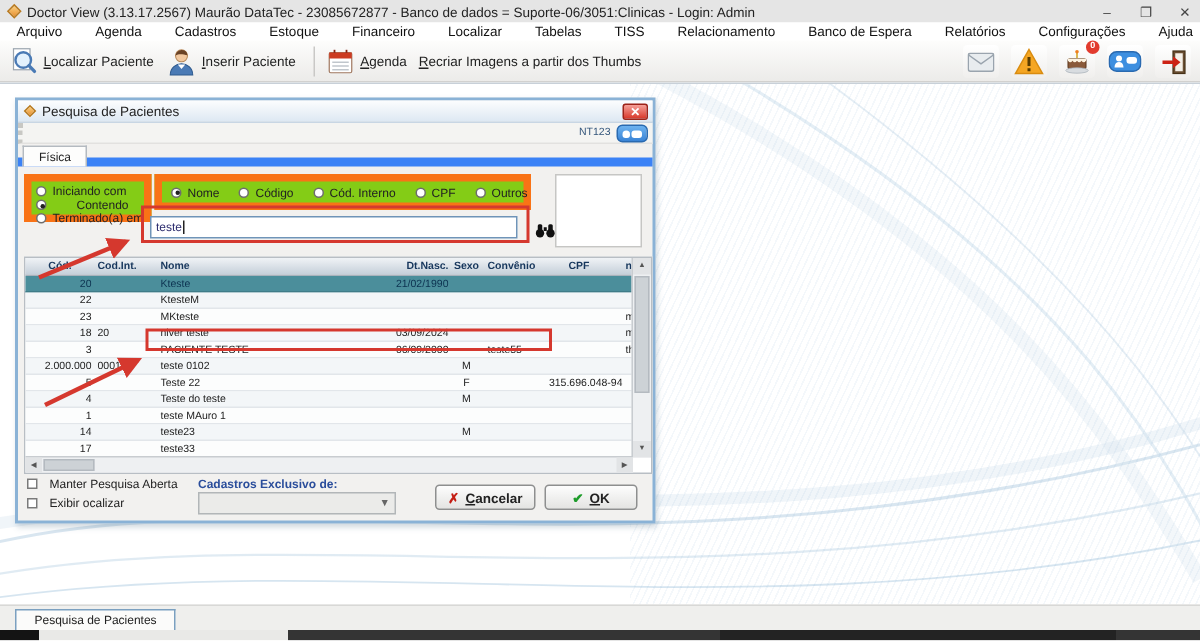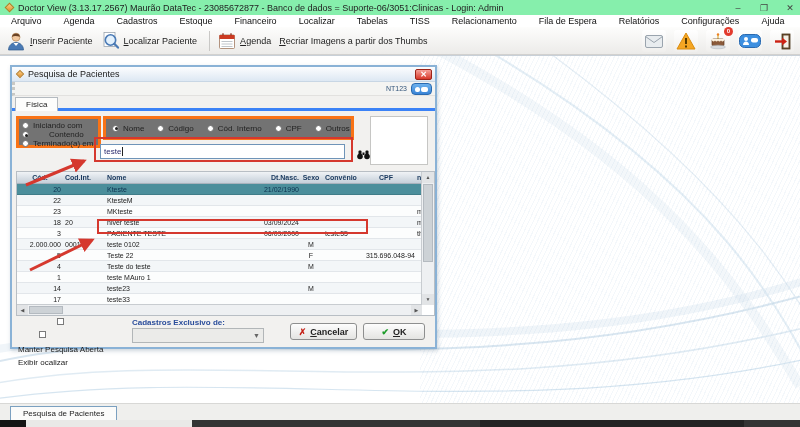--- a/index.html
+++ b/index.html
@@ -1,21 +1,21 @@
 <!DOCTYPE html>
 <html><head>
 <meta charset="utf-8">
 <style>
   * { margin:0; padding:0; box-sizing:border-box; }
   html,body { width:800px; height:427px; overflow:hidden; }
   body { font-family:"Liberation Sans", sans-serif; background:#fff; position:relative; }
   #root { position:relative; width:800px; height:427px; overflow:hidden; background:#fff; }
 
   
-  .titlebar { position:absolute; left:0; top:0; width:800px; height:15px; background:#86efac; display:flex; align-items:center; padding-left:4px; }
+  .titlebar { position:absolute; left:0; top:0; width:800px; height:15px; background:#e5e5e5; display:flex; align-items:center; padding-left:4px; }
   .app-diamond { width:7px; height:7px; background:linear-gradient(135deg,#fbd080,#e89030); border:1px solid #b87a20; transform:rotate(45deg); margin:0 5px 0 2px; flex:0 0 auto; }
   .title-text { font-size:9px; color:#222; white-space:nowrap; }
   .win-controls { position:absolute; right:4px; top:0; height:15px; display:flex; align-items:center; gap:14px; }
   .win-btn { font-size:9px; color:#444; width:12px; text-align:center; cursor:default; line-height:10px; }
 
   .menubar { position:absolute; left:0; top:15px; width:800px; height:12px; background:#fff; display:flex; align-items:center; }
   .menu-item { font-size:9px; color:#111; padding:0 11px; white-space:nowrap; }
 
   .toolbar { position:absolute; left:0; top:27px; width:800px; height:28px; background:linear-gradient(#fdfdfc,#ecebe9); border-bottom:1px solid #d2d1cf; display:flex; align-items:center; padding-left:4px; }
   .tb-btn { display:flex; align-items:center; gap:4px; padding:2px 6px 2px 2px; font-size:9px; color:#222; white-space:nowrap; }
@@ -33,24 +33,24 @@
   .dialog { position:absolute; left:10px; top:9px; width:427px; height:284px; background:#f2f1ef; border:2px solid #8ab2d6; box-shadow:1px 2px 4px rgba(60,90,120,.25); }
   .dlg-title { height:15px; background:linear-gradient(#fcfdfe,#dde8f3); display:flex; align-items:center; padding:0 3px; border-bottom:1px solid #c8d6e4; }
   .dlg-diamond { width:6px; height:6px; background:linear-gradient(135deg,#fbd080,#e89030); border:1px solid #b87a20; transform:rotate(45deg); margin:0 5px 0 2px; }
   .dlg-title-text { font-size:9px; color:#222; }
   .dlg-close { margin-left:auto; width:17px; height:11px; background:linear-gradient(#f5a098,#d8382a); border:1px solid #9c2318; border-radius:2px; color:#fff; font-size:8px; line-height:9px; text-align:center; font-weight:bold; }
   .dlg-strip { height:14px; background:#f4f4f2; border-bottom:1px solid #e2e1df; position:relative; border-left:3px dotted #c8c8c4; }
   .nt-label { position:absolute; right:28px; top:3px; font-size:7px; color:#33557a; }
   .strip-chat { position:absolute; right:3px; top:1px; width:21px; height:12px; border-radius:4px; background:linear-gradient(#6db2ef,#3a84d6); border:1px solid #2a6ab0; display:flex; align-items:center; justify-content:center; gap:1px; }
   .strip-chat .p1 { width:5px; height:5px; background:#fff; border-radius:50% 50% 2px 2px; }
   .strip-chat .p2 { width:7px; height:5px; background:#fff; border-radius:2px; }
-  .dlg-tabs { height:15px; position:relative; border-bottom:3px solid #3b82f6; }
+  .dlg-tabs { height:15px; position:relative; border-bottom:6px solid #3b82f6; }
   .dlg-tab { position:absolute; left:3px; top:1px; height:14px; background:#fdfdfc; border:1px solid #b4bac0; border-bottom:none; padding:0 10px; font-size:8px; line-height:13px; color:#222; }
 
-  .groupbox { position:absolute; background:#737373; border:3px solid #f97316; }
+  .groupbox { position:absolute; background:#84cc16; border:5px solid #f97316; }
   .radio-row { display:flex; align-items:center; gap:4px; font-size:8px; color:#222; white-space:nowrap; }
   .rdot { width:7px; height:7px; border:1px solid #6e6e6e; border-radius:50%; background:#fff; position:relative; flex:0 0 auto; }
   .rdot.on::after { content:""; position:absolute; left:1.5px; top:1.5px; width:3px; height:3px; border-radius:50%; background:#222; }
 
   .search-input { position:absolute; left:88px; top:77px; width:245px; height:15px; background:#fff; border:1px solid #6f94b8; font-size:8px; color:#2c2c6e; padding:2px 3px; display:flex; align-items:center; }
   .caret { display:inline-block; width:1px; height:9px; background:#222; margin-left:1px; }
   .binoc { position:absolute; left:345px; top:79px; }
   .photo-box { position:absolute; left:358px; top:49px; width:58px; height:49px; background:#fff; border:1px solid #c6c6c4; }
 
   
@@ -70,21 +70,21 @@
   .c5 { left:308px; width:44px; text-align:left; }
   .c6 { left:340px; width:58px; text-align:right; }
   .c7 { left:400px; width:14px; text-align:left; }
   .hc.c0 { text-align:center; } .hc.c6{ text-align:center; }
   .vscroll { position:absolute; right:0; top:0; width:13px; height:133px; background:#eef0f2; border-left:1px solid #c8ccd0; }
   .hscroll { position:absolute; left:0; bottom:0; width:405px; height:11px; background:#eef0f2; border-top:1px solid #c8ccd0; }
   .sbtn { position:absolute; background:#e2e4e6; color:#555; font-size:5px; text-align:center; line-height:10px; }
   .sthumb { position:absolute; background:#cdd2d6; border:1px solid #b4bac0; }
 
   
-  .chk-row { position:absolute; display:flex; align-items:center; gap:20px; font-size:8px; color:#222;flex-direction:column; }
+  .chk-row { position:absolute; display:flex; align-items:center; gap:8px; font-size:8px; color:#222; }
   .chk { width:7px; height:7px; border:1px solid #7a7a7a; background:#fff; flex:0 0 auto; }
   .excl-label { position:absolute; left:120px; top:251px; font-size:8px; font-weight:bold; color:#2a4d9b; }
   .combo { position:absolute; left:120px; top:261px; width:132px; height:15px; background:#ebebe9; border:1px solid #b2b6b8; }
   .combo .arr { position:absolute; right:3px; top:3px; font-size:7px; color:#666; }
   .dlg-btn { position:absolute; height:17px; background:linear-gradient(#fdfdfd,#e4e4e2); border:1px solid #8e8f8f; border-radius:3px; font-size:9px; font-weight:bold; color:#222; display:flex; align-items:center; justify-content:center; gap:4px; }
   .x-ic { color:#c41e14; font-weight:bold; font-size:9px; }
   .ok-ic { color:#1d9c2a; font-weight:bold; font-size:9px; }
 
   
   .bottom-tabs { position:absolute; left:0; top:403px; width:800px; height:17px; background:#efefed; border-top:1px solid #d8d8d6; }
@@ -113,43 +113,43 @@
   <div class="menubar" id="menubar">
       <span class="menu-item">Arquivo</span>
       <span class="menu-item">Agenda</span>
       <span class="menu-item">Cadastros</span>
       <span class="menu-item">Estoque</span>
       <span class="menu-item">Financeiro</span>
       <span class="menu-item">Localizar</span>
       <span class="menu-item">Tabelas</span>
       <span class="menu-item">TISS</span>
       <span class="menu-item">Relacionamento</span>
-      <span class="menu-item">Fila de Espera</span>
+      <span class="menu-item">Banco de Espera</span>
       <span class="menu-item">Relatórios</span>
       <span class="menu-item">Configurações</span>
       <span class="menu-item">Ajuda</span>
     </div>
 
   <div class="toolbar">
+    <div class="tb-btn">
+      <svg width="19" height="19" viewBox="0 0 19 19">
+        <rect x="3" y="1.5" width="11" height="14" fill="#fff" stroke="#9aa4ae" stroke-width="0.8"></rect>
+        <circle cx="9.5" cy="9" r="5.2" fill="#dceefc" fill-opacity="0.8" stroke="#4a7ab5" stroke-width="1.6"></circle>
+        <line x1="13.3" y1="12.8" x2="17" y2="16.6" stroke="#4a7ab5" stroke-width="2.2" stroke-linecap="round"></line>
+      </svg>
+      <span class="u1"><u>L</u>ocalizar Paciente</span>
+    </div>
     <div class="tb-btn">
       <svg width="20" height="20" viewBox="0 0 20 20">
         <circle cx="10" cy="6.2" r="4" fill="#f2c9a0" stroke="#b88a5a" stroke-width="0.7"></circle>
         <path d="M10 2.4 a4 4 0 0 1 4 3.4 c-2.6-.4-5.4-1.4-8 .2 a4 4 0 0 1 4-3.6z" fill="#6a4326"></path>
         <path d="M2.5 19 c0-5 4-7.5 7.5-7.5 s7.5 2.5 7.5 7.5z" fill="#4a7ab5" stroke="#2e5a8e" stroke-width="0.7"></path>
         <path d="M7.5 12 l2.5 3 l2.5-3" fill="#fff"></path>
       </svg>
       <span class="u1"><u>I</u>nserir Paciente</span>
-    </div>
-    <div class="tb-btn">
-      <svg width="19" height="19" viewBox="0 0 19 19">
-        <rect x="3" y="1.5" width="11" height="14" fill="#fff" stroke="#9aa4ae" stroke-width="0.8"></rect>
-        <circle cx="9.5" cy="9" r="5.2" fill="#dceefc" fill-opacity="0.8" stroke="#4a7ab5" stroke-width="1.6"></circle>
-        <line x1="13.3" y1="12.8" x2="17" y2="16.6" stroke="#4a7ab5" stroke-width="2.2" stroke-linecap="round"></line>
-      </svg>
-      <span class="u1"><u>L</u>ocalizar Paciente</span>
     </div>
     <div class="tb-sep"></div>
     <div class="tb-btn">
       <svg width="18" height="18" viewBox="0 0 18 18">
         <rect x="1.5" y="3" width="15" height="13.5" rx="1" fill="#fff" stroke="#a07860" stroke-width="0.8"></rect>
         <rect x="1.5" y="3" width="15" height="4" fill="#cc3b22"></rect>
         <line x1="5" y1="3.2" x2="5" y2="1.2" stroke="#882211" stroke-width="1.2"></line>
         <line x1="13" y1="3.2" x2="13" y2="1.2" stroke="#882211" stroke-width="1.2"></line>
         <line x1="3.5" y1="9.5" x2="14.5" y2="9.5" stroke="#c0c6cc" stroke-width="1"></line>
         <line x1="3.5" y1="12" x2="14.5" y2="12" stroke="#c0c6cc" stroke-width="1"></line>

